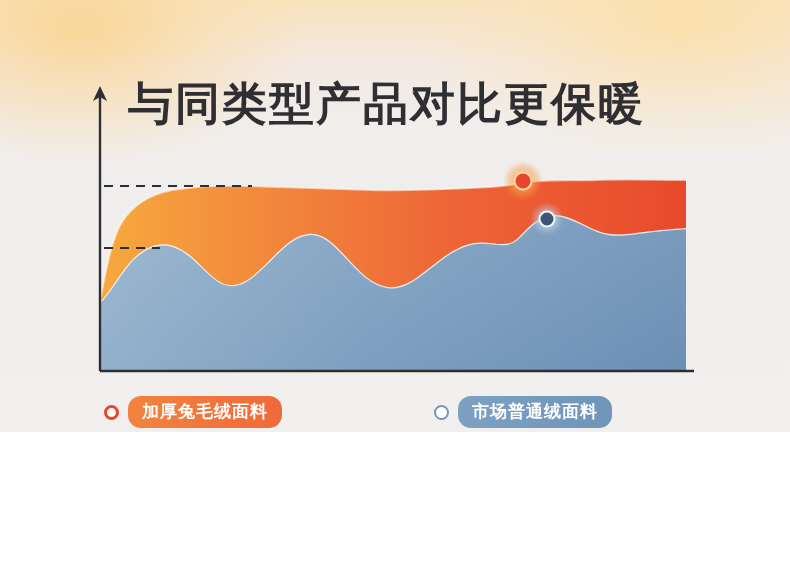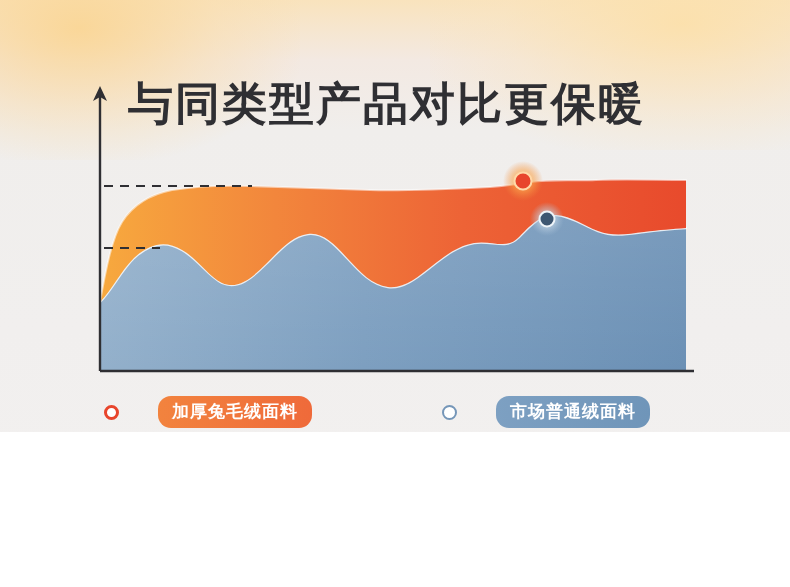--- a/index.html
+++ b/index.html
@@ -90,30 +90,29 @@
   }
   .legend-label {
     font-family: "DejaVu Sans", "Liberation Sans", sans-serif;
     font-size: 17px;
     font-weight: 600;
     color: #ffffff;
     padding: 4px 14px 5px 14px;
     border-radius: 13px;
     letter-spacing: 1px;
     white-space: nowrap;
-    margin-left: 30px;
   }
   .legend-label.warm {
     background: linear-gradient(to right, #f2833e, #ef6a3a);
   }
   .legend-label.cool {
     background: linear-gradient(to right, #7da0c2, #6f95b9);
   }
   #legend-item-0 { left: 6px; top: 0px; }
-  #legend-item-1 { left: 344px; top: 0px; }
+  #legend-item-1 { left: 336px; top: 0px; }
 </style>
 </head>
 <body>
 
 <div id="page">
 
   <div id="glow-left"></div>
   <div id="glow-right"></div>
 
   <div id="chart-title">与同类型产品对比更保暖</div>

